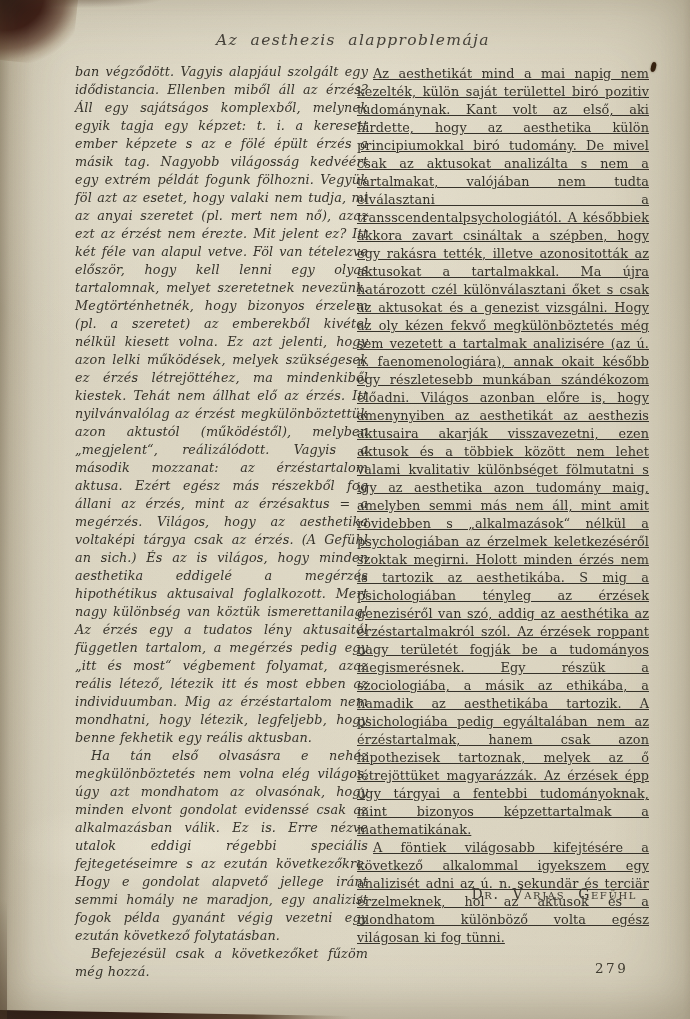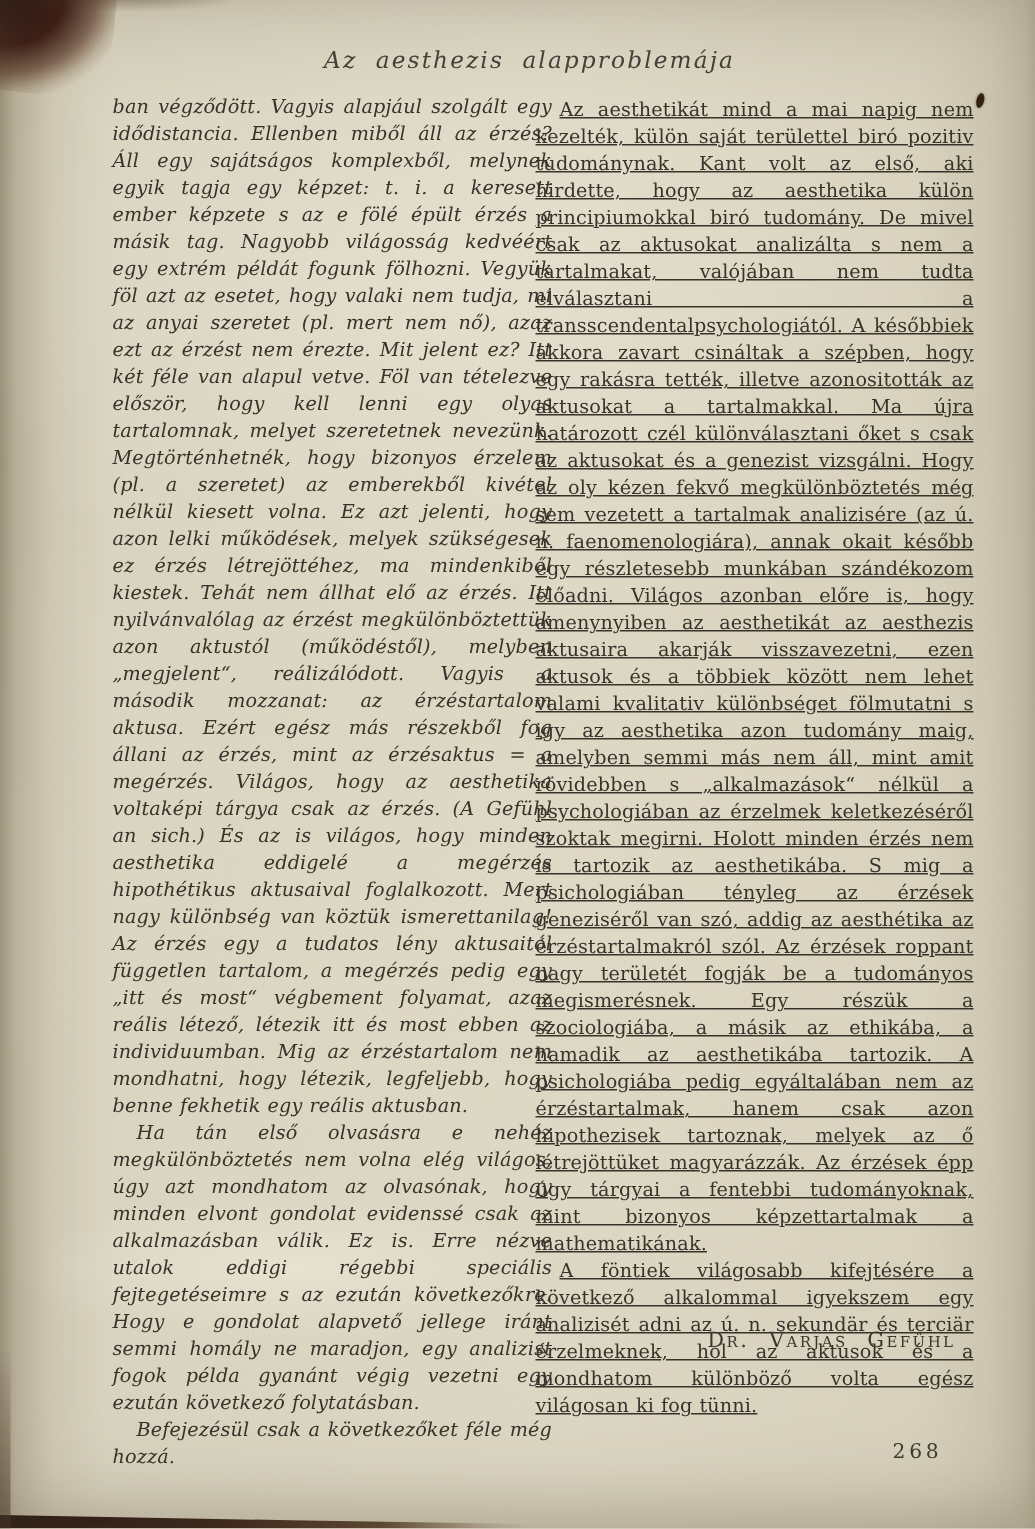--- a/index.html
+++ b/index.html
@@ -86,25 +86,25 @@
   <div class="smudge-top"></div>
   <div class="edge-bottom"></div>
   <div class="edge-left-low"></div>
   <div class="ink"></div>
 
   <div class="title">Az aesthezis alapproblemája</div>
 
   <div class="col col-left">
     <p>ban végződött. Vagyis alapjául szolgált egy idődistancia. Ellenben miből áll az érzés? Áll egy sajátságos komplexből, melynek egyik tagja egy képzet: t. i. a keresett ember képzete s az e fölé épült érzés a másik tag. Nagyobb világosság kedvéért egy extrém példát fogunk fölhozni. Vegyük föl azt az esetet, hogy valaki nem tudja, mi az anyai szeretet (pl. mert nem nő), azaz ezt az érzést nem érezte. Mit jelent ez? Itt két féle van alapul vetve. Föl van tételezve először, hogy kell lenni egy olyas tartalomnak, melyet szeretetnek nevezünk. Megtörténhetnék, hogy bizonyos érzelem (pl. a szeretet) az emberekből kivétel nélkül kiesett volna. Ez azt jelenti, hogy azon lelki működések, melyek szükségesek ez érzés létrejöttéhez, ma mindenkiből kiestek. Tehát nem állhat elő az érzés. Itt nyilvánvalólag az érzést megkülönböztettük azon aktustól (működéstől), melyben „megjelent“, reálizálódott. Vagyis a második mozzanat: az érzéstartalom aktusa. Ezért egész más részekből fog állani az érzés, mint az érzésaktus = a megérzés. Világos, hogy az aesthetika voltaképi tárgya csak az érzés. (A Gefühl an sich.) És az is világos, hogy minden aesthetika eddigelé a megérzés hipothétikus aktusaival foglalkozott. Mert nagy különbség van köztük ismerettanilag! Az érzés egy a tudatos lény aktusaitól független tartalom, a megérzés pedig egy „itt és most“ végbement folyamat, azaz reális létező, létezik itt és most ebben az individuumban. Mig az érzéstartalom nem mondhatni, hogy létezik, legfeljebb, hogy benne fekhetik egy reális aktusban.</p>
     <p class="indent">Ha tán első olvasásra e nehéz megkülönböztetés nem volna elég világos, úgy azt mondhatom az olvasónak, hogy minden elvont gondolat evidenssé csak az alkalmazásban válik. Ez is. Erre nézve utalok eddigi régebbi speciális fejtegetéseimre s az ezután következőkre. Hogy e gondolat alapvető jellege iránt semmi homály ne maradjon, egy analizist fogok példa gyanánt végig vezetni egy ezután következő folytatásban.</p>
-    <p class="indent">Befejezésül csak a következőket féle még hozzá.</p>
+    <p class="indent">Befejezésül csak a következőket fűzöm még hozzá.</p>
   </div>
 
   <div class="col col-right">
     <p class="indent">Az aesthetikát mind a mai napig nem kezelték, külön saját területtel biró pozitiv tudománynak. Kant volt az első, aki hirdette, hogy az aesthetika külön principiumokkal biró tudomány. De mivel csak az aktusokat analizálta s nem a tartalmakat, valójában nem tudta elválasztani a transscendentalpsychologiától. A későbbiek akkora zavart csináltak a szépben, hogy egy rakásra tették, illetve azonositották az aktusokat a tartalmakkal. Ma újra határozott czél különválasztani őket s csak az aktusokat és a genezist vizsgálni. Hogy az oly kézen fekvő megkülönböztetés még sem vezetett a tartalmak analizisére (az ú. n. faenomenologiára), annak okait később egy részletesebb munkában szándékozom előadni. Világos azonban előre is, hogy amenynyiben az aesthetikát az aesthezis aktusaira akarják visszavezetni, ezen aktusok és a többiek között nem lehet valami kvalitativ különbséget fölmutatni s igy az aesthetika azon tudomány maig, amelyben semmi más nem áll, mint amit rövidebben s „alkalmazások“ nélkül a psychologiában az érzelmek keletkezéséről szoktak megirni. Holott minden érzés nem is tartozik az aesthetikába. S mig a psichologiában tényleg az érzések geneziséről van szó, addig az aesthétika az érzéstartalmakról szól. Az érzések roppant nagy területét fogják be a tudományos megismerésnek. Egy részük a szociologiába, a másik az ethikába, a hamadik az aesthetikába tartozik. A psichologiába pedig egyáltalában nem az érzéstartalmak, hanem csak azon hipothezisek tartoznak, melyek az ő létrejöttüket magyarázzák. Az érzések épp úgy tárgyai a fentebbi tudományoknak, mint bizonyos képzettartalmak a mathematikának.</p>
     <p class="indent">A föntiek világosabb kifejtésére a következő alkalommal igyekszem egy analizisét adni az ú. n. sekundär és terciär érzelmeknek, hol az aktusok és a mondhatom különböző volta egész világosan ki fog tünni.</p>
   </div>
 
   <div class="signature">Dr. Varjas Gefühl</div>
-  <div class="pagenum">268</div>
+  <div class="pagenum">279</div>
 
   <div class="vignette"></div>
 </div>
 
 </body></html>

